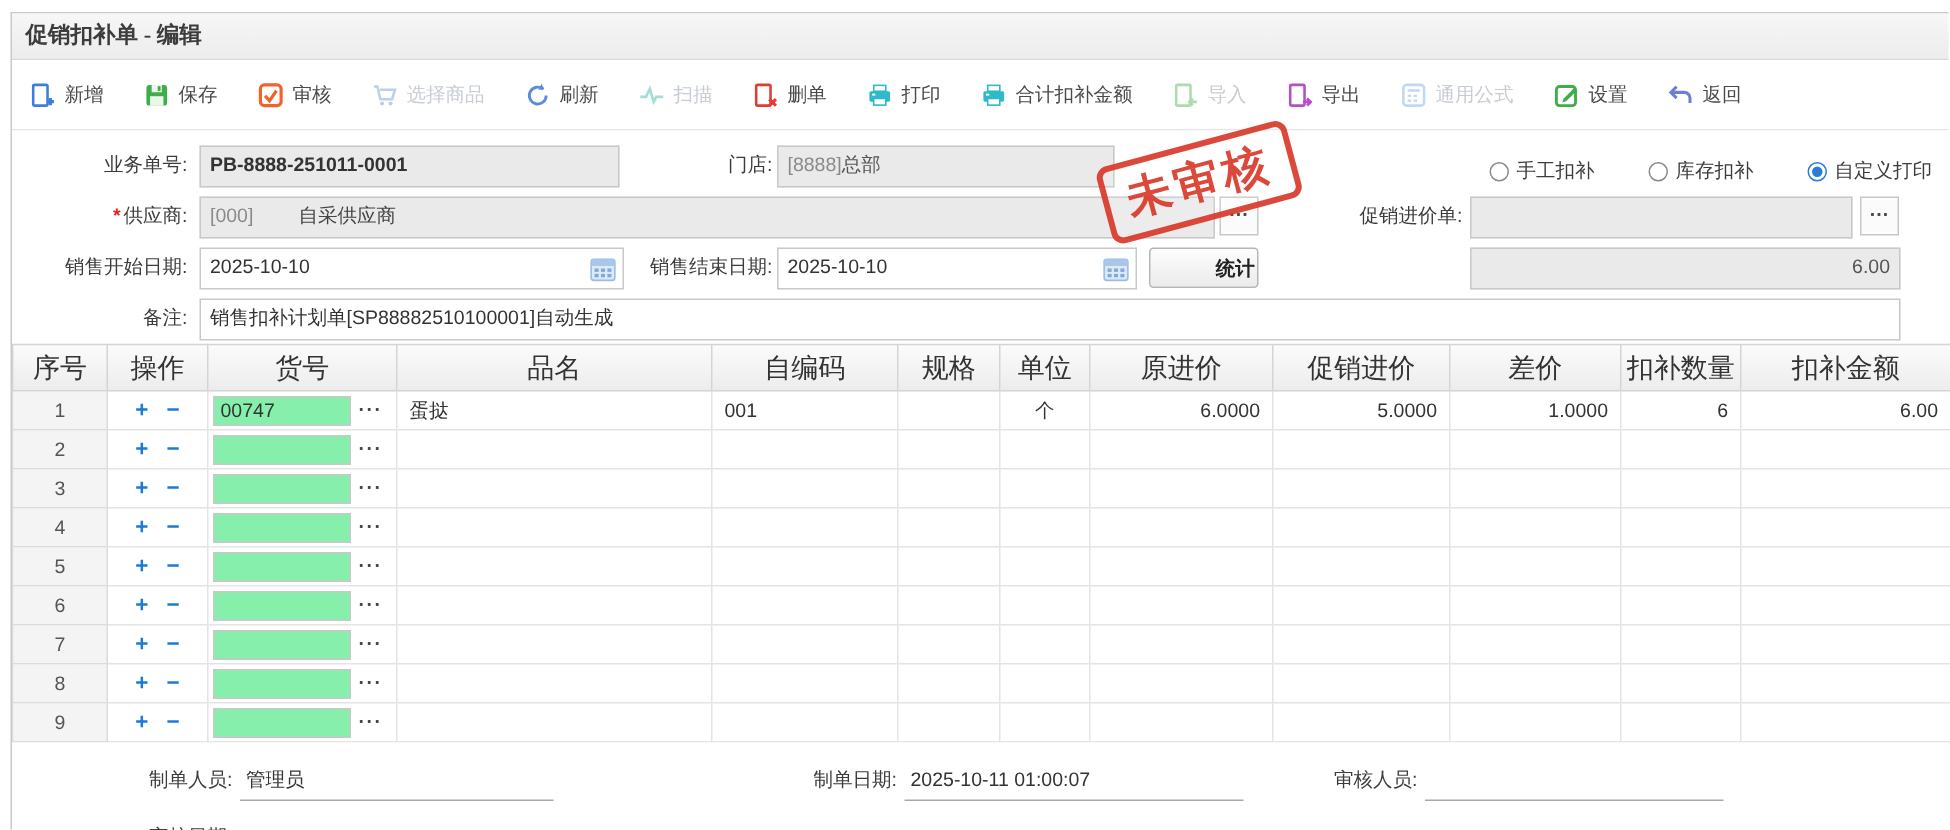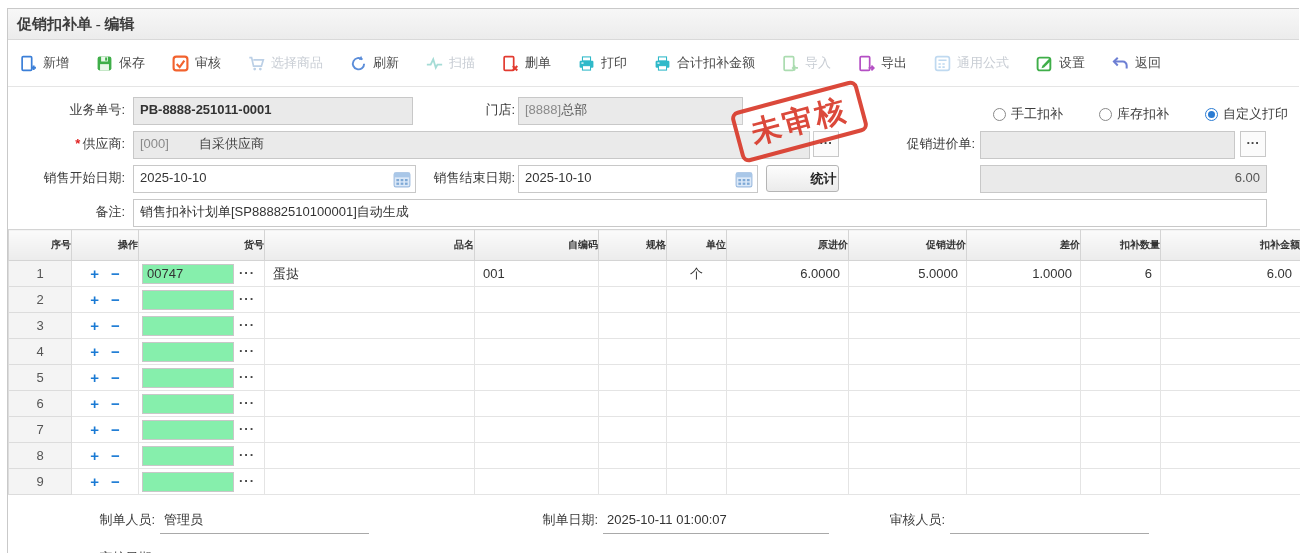--- a/index.html
+++ b/index.html
@@ -38,21 +38,21 @@
   .radioitem{display:inline-flex;align-items:center;gap:5px;cursor:pointer;color:#3c3c3c;}
   .rdot{width:13px;height:13px;border:1px solid #8a8a8a;border-radius:50%;background:#fff;box-sizing:border-box;position:relative;}
   .radioitem.checked .rdot{border-color:#2b7cd3;}
   .radioitem.checked .rdot::after{content:"";position:absolute;left:2px;top:2px;width:7px;height:7px;border-radius:50%;background:#2b7cd3;}
   .stamp{position:absolute;left:726px;top:8px;padding:2px 12px;border:4px solid #d93a2b;border-radius:8px;
          color:#d93a2b;font-size:30px;font-weight:bold;letter-spacing:3px;transform:rotate(-15deg);
          opacity:.92;z-index:6;background:rgba(255,255,255,.12);}
   
   table.grid{width:1292px;border-collapse:collapse;table-layout:fixed;}
   .grid th{height:30px;background:linear-gradient(#fbfbfb,#ececec);border:1px solid #d4d4d4;
-           font-weight:bold;color:#333;font-size:10px;padding:0;text-align:right;}
+           font-weight:normal;color:#333;font-size:18px;padding:0;}
   .grid td{height:25px;border:1px solid #e4e4e4;padding:0 8px;overflow:hidden;white-space:nowrap;}
   .grid td.seq{background:#f4f4f4;text-align:center;color:#555;border-color:#dcdcdc;padding:0;}
   .grid td.op{text-align:center;padding:0;}
   .grid td.ino{padding:0 3px;}
   .grid td.c{text-align:center;}
   .grid td.r{text-align:right;}
   .plus,.minus{color:#1a7ad4;font-weight:bold;font-size:15px;cursor:pointer;padding:0 6px;}
   .cellbox{display:inline-block;width:92px;height:20px;box-sizing:border-box;border:1px solid #c8c8c8;
            background:#86efac;vertical-align:middle;padding:0 4px;line-height:18px;}
   .dots3{font-weight:bold;color:#444;margin-left:5px;cursor:pointer;letter-spacing:1px;}

